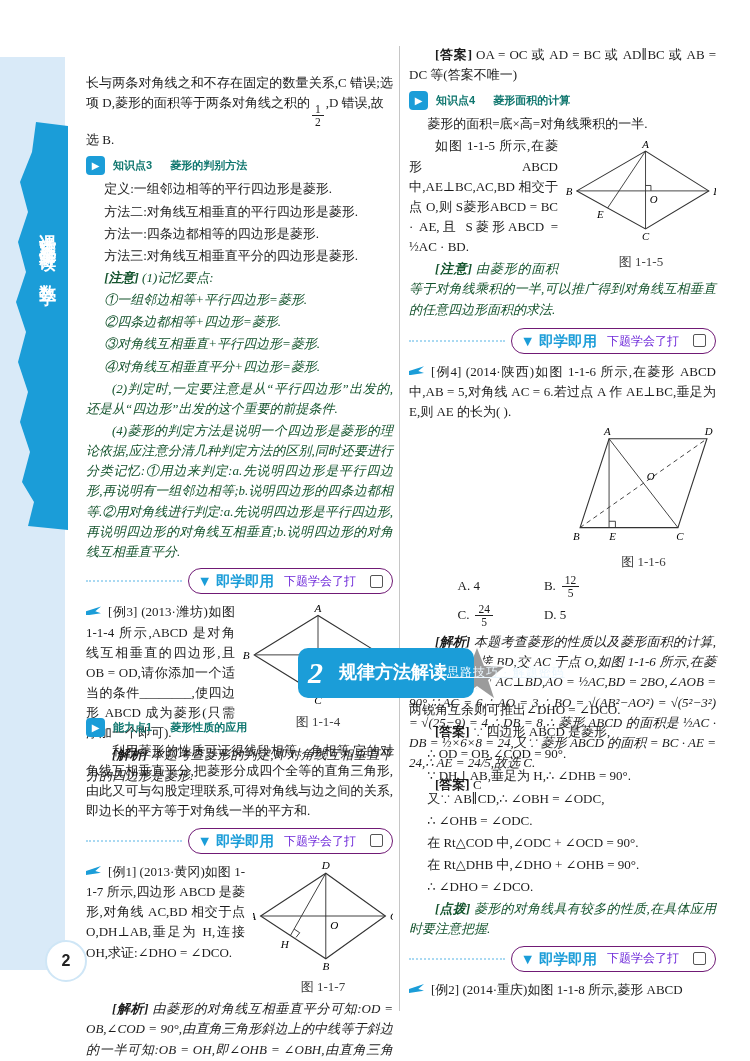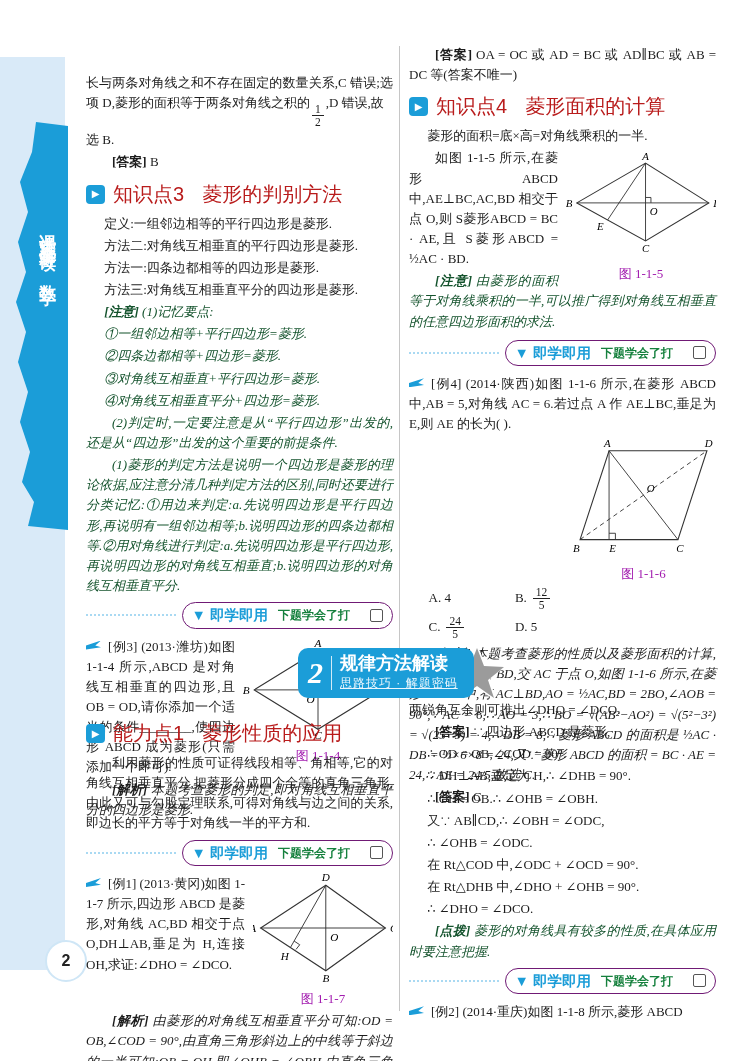--- a/index.html
+++ b/index.html
@@ -29,47 +29,47 @@
   .divider{position:absolute;left:399px;top:46px;width:1px;height:965px;background:#c6c6c6;}
   p{margin:0 0 2px 0;}
   .indent{text-indent:2em;}
   .b{font-weight:bold;}
   .blue{color:#14532d;}
   .kai{font-style:italic;}
   .kp-line{padding-left:1.4em;}
   
   .kp-head{display:flex;align-items:center;gap:8px;margin:6px 0 4px 0;}
   .kp-icon{width:19px;height:19px;background:#1b9dd8;border-radius:4px;color:#fff;display:flex;align-items:center;justify-content:center;font-size:10px;flex:0 0 auto;}
-  .kp-badge,.kp-title{font-family:"Liberation Sans",sans-serif;font-weight:normal;font-size:20px;color:#b91c1c;}
+  .kp-badge,.kp-title{font-family:"Liberation Sans",sans-serif;font-weight:bold;font-size:11px;color:#0f766e;}
   .kp-title{margin-left:10px;}
   
   .apply-bar{display:flex;align-items:center;margin:6px 0 8px 0;}
   .apply-dots{flex:1;border-top:2px dotted #a9d9f2;margin-right:6px;}
   .apply-pill{display:flex;align-items:center;gap:10px;border:1px solid #701a75;border-radius:14px;padding:1px 9px;background:#fff;}
   .apply-label{color:#1b9dd8;font-family:"Liberation Sans",sans-serif;font-weight:bold;font-size:14.5px;white-space:nowrap;}
-  .apply-check{font-family:"Liberation Sans",sans-serif;font-size:12px;color:#15803d;font-weight:bold;white-space:nowrap;display:flex;align-items:center;gap:20px;}
+  .apply-check{font-family:"Liberation Sans",sans-serif;font-size:12px;color:#6d28d9;font-weight:normal;white-space:nowrap;display:flex;align-items:center;gap:14px;}
   .check-square{display:inline-block;width:11px;height:11px;border:1.5px solid #555;border-radius:2px;}
   
   .example{margin-top:8px;}
   .ex-marker{display:inline-block;width:15px;height:9px;background:#1b9dd8;clip-path:polygon(0 55%,100% 0,62% 55%,100% 75%,0 100%);margin-right:7px;vertical-align:1px;}
   figure{float:right;margin:0 0 2px 8px;text-align:center;}
-  figcaption{font-size:13px;color:#a21caf;margin-top:1px;font-family:"Liberation Serif",serif;}
+  figcaption{font-size:13px;color:#404040;margin-top:1px;font-family:"Liberation Serif",serif;}
   .fig-label{font-style:italic;font-size:12px;font-family:"Liberation Serif",serif;}
   .clear{clear:both;}
   
   .frac{display:inline-flex;flex-direction:column;align-items:center;vertical-align:-6px;line-height:1.05;font-size:11.5px;margin:0 2px;}
   .frac .num{border-bottom:1px solid #222;padding:0 3px;}
   
   .options{display:grid;grid-template-columns:1fr 1fr;gap:4px 4px;padding-left:1.5em;margin:4px 0;width:55%;}
-  .opt{display:flex;align-items:center;gap:4px;}
+  .opt{display:flex;align-items:center;gap:4px;margin-left:29px;}
   
   .banner{position:absolute;left:298px;top:648px;width:176px;height:50px;background:#1b9dd8;border-radius:10px;display:flex;align-items:center;padding:0 10px;box-sizing:border-box;z-index:2;}
   .banner-num{color:#fff;font-family:"Liberation Serif",serif;font-weight:bold;font-style:italic;font-size:30px;margin-right:8px;}
   .banner-sep{width:1px;height:34px;background:rgba(255,255,255,.8);margin-right:8px;}
-  .banner-txt{display:flex;flex-direction:column;justify-content:center;}
+  .banner-txt{display:flex;justify-content:center;}
   .banner-title{color:#fff;font-family:"Liberation Sans",sans-serif;font-weight:bold;font-size:18px;line-height:1.1;white-space:nowrap;}
   .banner-sub{color:#eaf6fd;font-family:"Liberation Sans",sans-serif;font-size:12px;letter-spacing:1px;white-space:nowrap;text-decoration:underline;}
   .banner-star{position:absolute;left:446px;top:642px;z-index:1;}
 </style>
 </head>
 <body>
 
 <div class="side-strip"></div>
 <svg class="side-ribbon" viewBox="0 0 60 408" width="60" height="408">
   <polygon fill="#1b9dd8" points="28,0 60,4 60,408 20,404 26,380 14,360 22,330 12,300 20,270 10,240 18,210 8,180 18,150 10,120 20,90 12,60 24,30"></polygon>
@@ -83,40 +83,39 @@
 </div>
 
 <div class="divider"></div>
 
 <div class="col" id="col-left-top">
   <p><span>长与两条对角线之和不存在固定的数量关系,C 错误;选项 D,菱形的面积等于两条对角线之积的</span><span class="frac">
         <span class="num">1</span>
         <span class="den">2</span>
       </span><span>,D 错误,故</span></p>
   <p>选 B.</p>
-  <p class="indent"><span class="b">[答案]</span>&nbsp;<span>B</span></p>
 
   <div class="kp-head">
     <span class="kp-icon">▶</span>
     <span class="kp-badge">知识点3</span>
     <span class="kp-title">菱形的判别方法</span>
   </div>
   <p class="kp-line">定义:一组邻边相等的平行四边形是菱形.</p>
   <p class="kp-line">方法二:对角线互相垂直的平行四边形是菱形.</p>
   <p class="kp-line">方法一:四条边都相等的四边形是菱形.</p>
   <p class="kp-line">方法三:对角线互相垂直平分的四边形是菱形.</p>
 
   <div class="blue kai">
     <p class="kp-line"><span class="b">[注意]</span>&nbsp;<span>(1)记忆要点:</span></p>
     <p class="kp-line">①一组邻边相等+平行四边形=菱形.</p>
     <p class="kp-line">②四条边都相等+四边形=菱形.</p>
     <p class="kp-line">③对角线互相垂直+平行四边形=菱形.</p>
     <p class="kp-line">④对角线互相垂直平分+四边形=菱形.</p>
     <p class="indent">(2)判定时,一定要注意是从“平行四边形”出发的,还是从“四边形”出发的这个重要的前提条件.</p>
-    <p class="indent">(1)菱形的判定方法是说明一个四边形是菱形的理论依据,应注意分清几种判定方法的区别,同时还要进行分类记忆:①用边来判定:a.先说明四边形是平行四边形,再说明有一组邻边相等;b.说明四边形的四条边都相等.②用对角线进行判定:a.先说明四边形是平行四边形,再说明四边形的对角线互相垂直;b.说明四边形的对角线互相垂直平分.</p>
+    <p class="indent">(4)菱形的判定方法是说明一个四边形是菱形的理论依据,应注意分清几种判定方法的区别,同时还要进行分类记忆:①用边来判定:a.先说明四边形是平行四边形,再说明有一组邻边相等;b.说明四边形的四条边都相等.②用对角线进行判定:a.先说明四边形是平行四边形,再说明四边形的对角线互相垂直;b.说明四边形的对角线互相垂直平分.</p>
   </div>
 
   <div class="apply-bar">
     <span class="apply-dots"></span>
     <span class="apply-pill">
       <span class="apply-label">▼ 即学即用</span>
       <span class="apply-check">
           <span>下题学会了打</span>
           <span class="check-square"></span>
         </span>
@@ -280,21 +279,20 @@
     <p><span class="ex-marker"></span><span>[例1] (2013·黄冈)如图 1-1-7 所示,四边形 ABCD 是菱形,对角线 AC,BD 相交于点 O,DH⊥AB,垂足为 H,连接 OH,求证:∠DHO = ∠DCO.</span></p>
     <p class="indent kai clear"><span class="b">[解析]</span>&nbsp;<span>由菱形的对角线互相垂直平分可知:OD = OB,∠COD = 90°,由直角三角形斜边上的中线等于斜边的一半可知:OB = OH,即∠OHB = ∠OBH,由直角三角形</span></p>
   </div>
 </div>
 
 <div class="col" id="col-right-bottom">
   <p>两锐角互余则可推出∠DHO = ∠DCO.</p>
   <p class="indent"><span class="b">[答案]</span>&nbsp;<span>∵ 四边形 ABCD 是菱形,</span></p>
   <p class="kp-line">∴ OD = OB,∠COD = 90°.</p>
   <p class="kp-line">∵ DH⊥AB,垂足为 H,∴ ∠DHB = 90°.</p>
-  <p class="kp-line">∴ OH = OB.∴ ∠OHB = ∠OBH.</p>
   <p class="kp-line">又∵ AB∥CD,∴ ∠OBH = ∠ODC,</p>
   <p class="kp-line">∴ ∠OHB = ∠ODC.</p>
   <p class="kp-line">在 Rt△COD 中,∠ODC + ∠OCD = 90°.</p>
   <p class="kp-line">在 Rt△DHB 中,∠DHO + ∠OHB = 90°.</p>
   <p class="kp-line">∴ ∠DHO = ∠DCO.</p>
   <div class="blue kai">
     <p class="indent"><span class="b">[点拨]</span>&nbsp;<span>菱形的对角线具有较多的性质,在具体应用时要注意把握.</span></p>
   </div>
 
   <div class="apply-bar">

